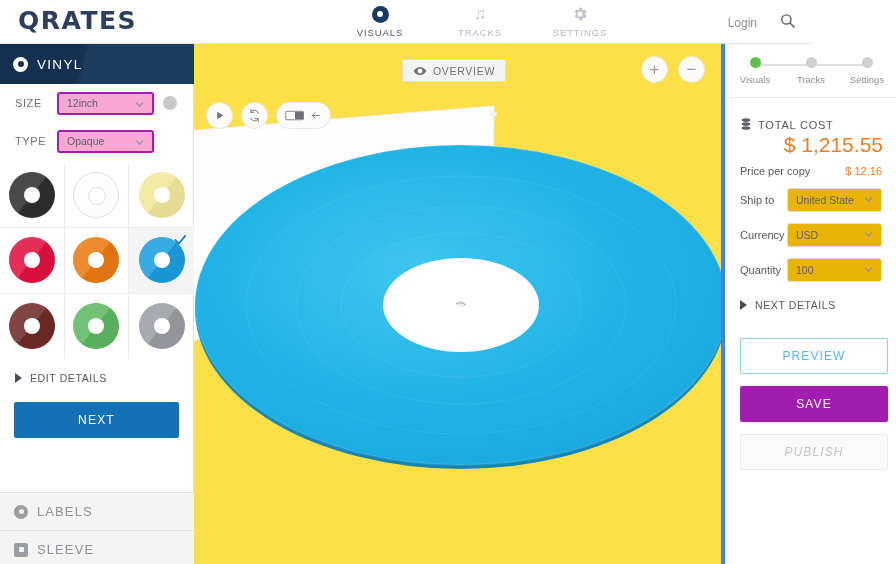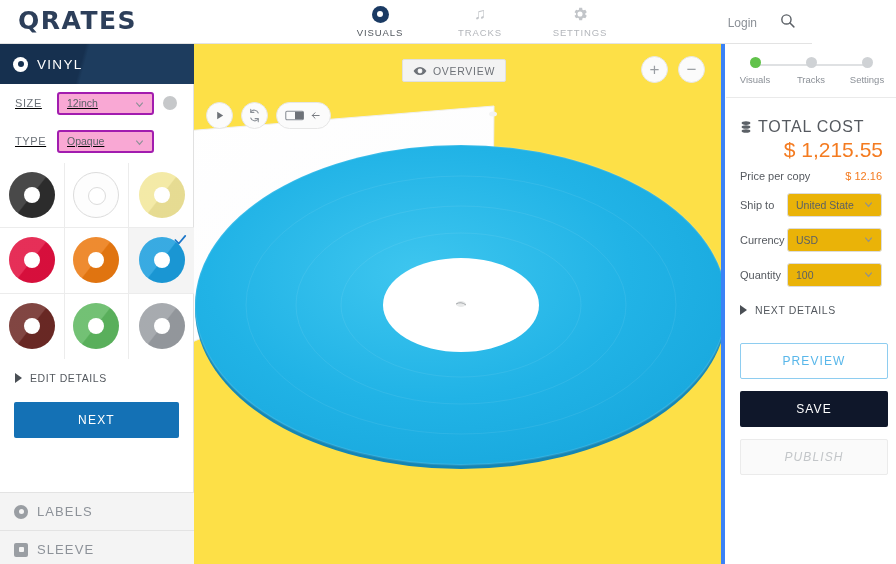--- a/index.html
+++ b/index.html
@@ -46,21 +46,21 @@
   }
   .sb-header {
     position: relative; height: 40px; width: 194px;
     background: linear-gradient(105deg, #16304f 0%, #16304f 42%, #1d3c5e 44%, #1d3c5e 100%);
     display: flex; align-items: center; padding-left: 13px; cursor: pointer;
   }
   .sb-header .dot-ico { width: 15px; height: 15px; border-radius: 50%; background: #fff; position: relative; margin-right: 9px; }
   .sb-header .dot-ico:after { content: ""; position: absolute; left: 4.5px; top: 4.5px; width: 6px; height: 6px; border-radius: 50%; background: #16304f; }
   .sb-header .sb-title { color: #fff; font-size: 13.5px; letter-spacing: 1.3px; }
 
-  .field-row { display: flex; align-items: center; padding: 0 0 0 15px; height: 38px; text-decoration: underline; }
+  .field-row { display: flex; align-items: center; padding: 0 0 0 15px; height: 38px; }
   .field-label { width: 42px; font-size: 11px; color: #6c7278; letter-spacing: 0.6px; }
   .sel {
     position: relative; background: #f9a8d4; border: 2px solid #a21caf; border-radius: 3px;
     height: 23px; width: 97px; display: flex; align-items: center;
     padding-left: 8px; font-size: 10.5px; color: #5b6066; cursor: pointer;
   }
   .sel .chev { position: absolute; right: 7px; top: 5px; }
   .size-circle { width: 14px; height: 14px; border-radius: 50%; background: #c6c8ca; margin-left: 9px; }
 
   
@@ -156,21 +156,21 @@
 
   .rp-sel {
     position: relative; margin: 15px 14px 0 14px; height: 26px;
     background: #f2f2f2; border: 1px solid #dcdcdc; border-radius: 3px;
     display: flex; align-items: center; padding-left: 9px; font-size: 10.5px; color: #5b6066; cursor: pointer;
   }
   .rp-sel .chev { position: absolute; right: 8px; top: 6px; }
 
   .total-row { display: flex; align-items: center; gap: 6px; margin: 20px 0 0 14px; }
   .coin-ico { display: block; }
-  .total-lbl { font-size: 16px; color: #55595f; letter-spacing: 0.8px; }
+  .total-lbl { font-size: 11px; color: #55595f; letter-spacing: 0.8px; }
   .total-val { text-align: right; padding-right: 13px; margin-top: 2px; font-size: 21px; color: #f47b20; font-weight: normal; }
   .ppc-row { display: flex; justify-content: space-between; align-items: center; margin: 8px 14px 0 14px; }
   .ppc-lbl { font-size: 11px; color: #55595f; }
   .ppc-val { font-size: 11px; color: #f47b20; }
 
   .form-row { display: flex; align-items: center; justify-content: space-between; margin: 11px 14px 0 14px; }
   .form-lbl { font-size: 11px; color: #55595f; }
   .form-sel {
     position: relative; width: 95px; height: 24px; background: #eab308;
     border: 1px solid #dcdcdc; border-radius: 3px; display: flex; align-items: center;
@@ -182,21 +182,21 @@
   .cost-details { display: flex; align-items: center; gap: 8px; margin: 17px 0 0 14px; cursor: pointer; }
   .cost-details .tri { width: 0; height: 0; border-left: 7px solid #4a4f55; border-top: 5px solid transparent; border-bottom: 5px solid transparent; }
   .cost-details span { font-size: 10.5px; color: #53585e; letter-spacing: 0.6px; }
 
   .act-btn {
     display: block; margin: 0 14px 12px 14px; width: 148px; height: 36px;
     font-size: 12px; letter-spacing: 1.1px; border-radius: 2px; cursor: pointer;
     font-family: "Liberation Sans", sans-serif;
   }
   #btn-preview { margin-top: 27px; background: #fff; color: #59b7ea; border: 1px solid #8ecdf0; }
-  #btn-save { background: #0f172a; color: #fff; border: none; }
+  #btn-save { background: #a21caf; color: #fff; border: none; }
   #btn-publish { background: #fafafa; color: #c3c6c9; border: 1px solid #ebebeb; cursor: default; font-style: italic; }
 </style>
 </head>
 <body>
 
 <div id="app">
 
   <div class="topbar">
     <div class="logo">QRATES</div>
 

